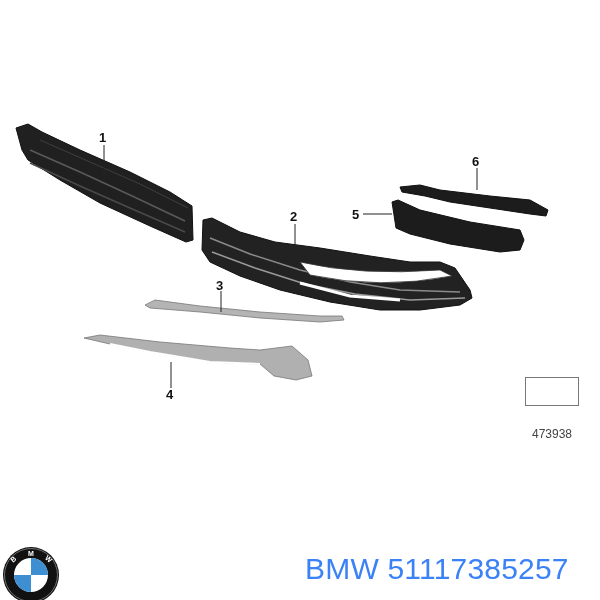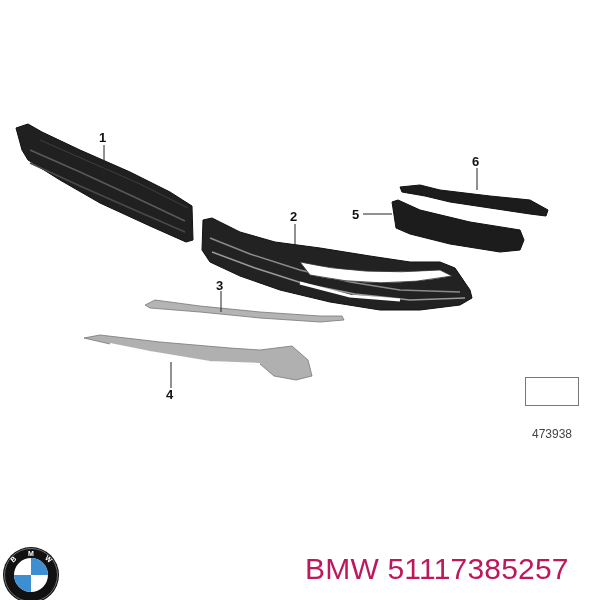--- a/index.html
+++ b/index.html
@@ -1,21 +1,21 @@
 <!DOCTYPE html>
 <html><head>
 <meta charset="utf-8">
 <style>
   html, body { margin: 0; padding: 0; background: #ffffff; }
   body { width: 600px; height: 600px; position: relative; overflow: hidden; font-family: "Liberation Sans", sans-serif; }
   .diagram { position: absolute; left: 0; top: 0; width: 600px; height: 600px; }
   .callout { position: absolute; font-family: "Liberation Sans", sans-serif; font-weight: bold; font-size: 13px; color: #111; line-height: 1; }
   .ref-box { position: absolute; left: 525px; top: 377px; width: 52px; height: 27px; border: 1px solid #777; background: #fff; }
   .ref-num { position: absolute; left: 525px; top: 411px; width: 54px; text-align: center; font-size: 12px; color: #444; font-family: "Liberation Sans", sans-serif; margin-top: 16px; }
-  .part-number { position: absolute; left: 305px; top: 552px; font-size: 30px; color: #be185d; font-family: "Liberation Sans", sans-serif; letter-spacing: 0.2px; white-space: nowrap; }
+  .part-number { position: absolute; left: 305px; top: 552px; font-size: 30px; color: #3b82f6; font-family: "Liberation Sans", sans-serif; letter-spacing: 0.2px; white-space: nowrap; }
   .logo { position: absolute; left: 2px; top: 546px; width: 58px; height: 58px; }
 </style>
 </head>
 <body>
 
 <div class="diagram">
   <svg width="600" height="600" viewBox="0 0 600 600">
 
     <g>
       <path d="M16,128 L28,124 L42,132 L80,150 L130,172 L170,192 L192,206 L193,240 L186,242 L150,226 L100,203 L60,180 L28,160 L22,150 Z" fill="#202020" stroke="#111" stroke-width="1"></path>

